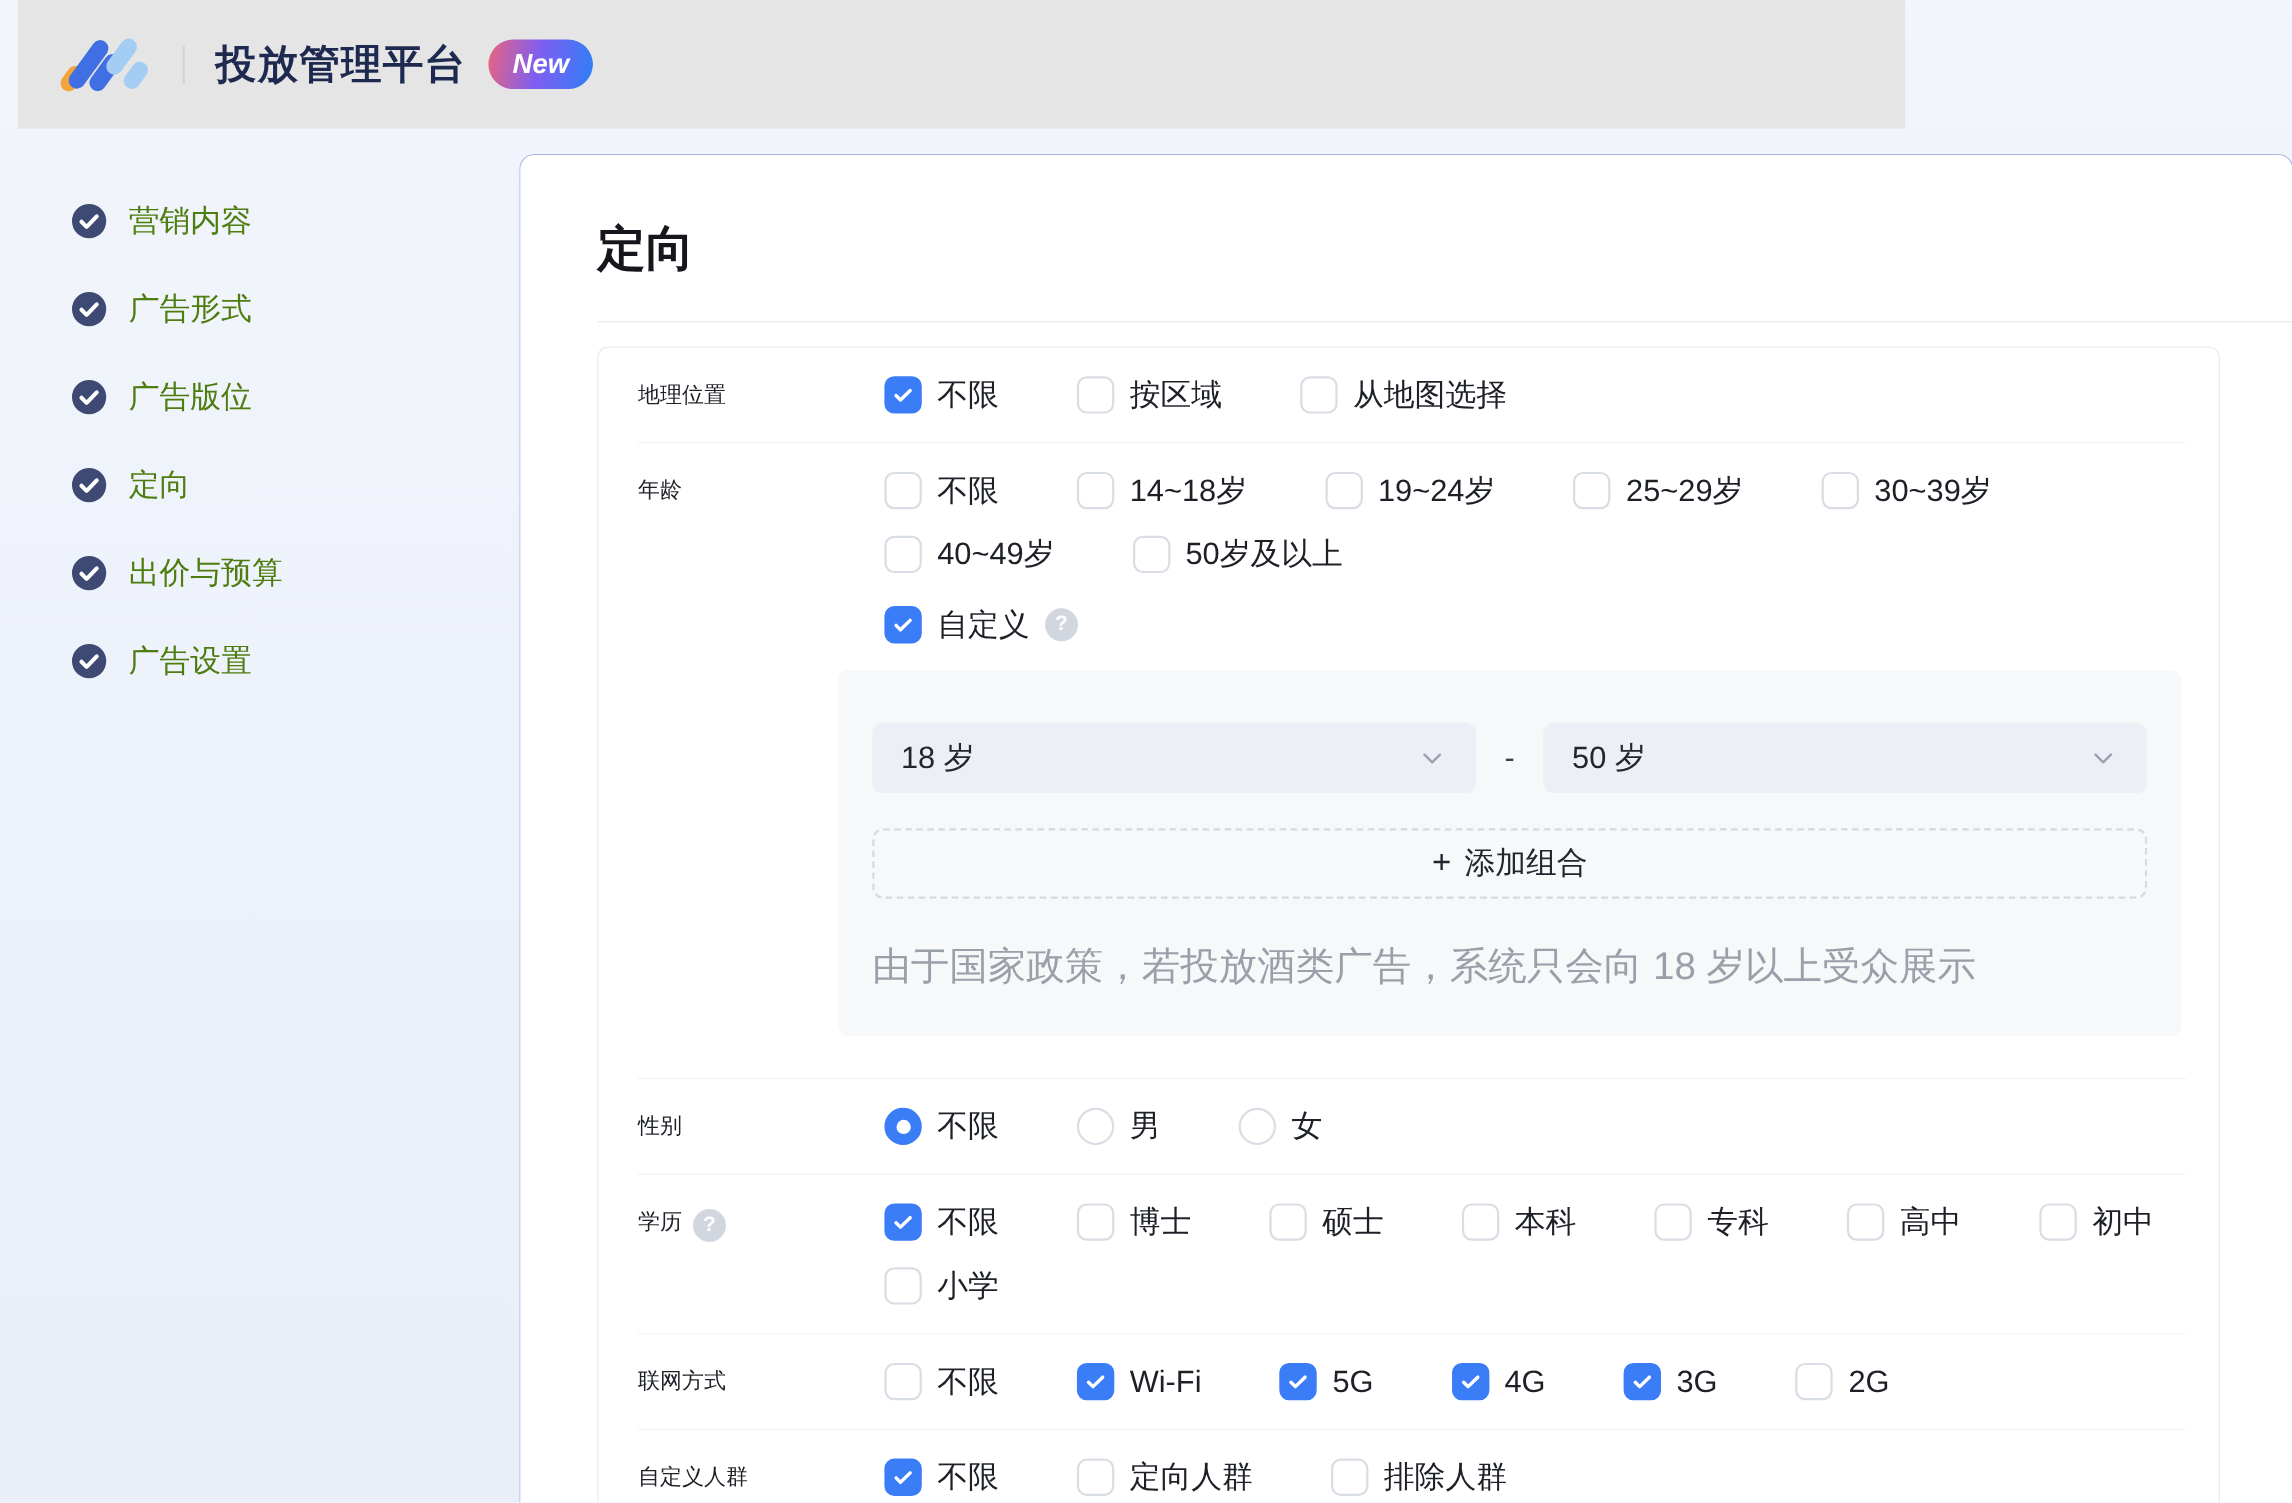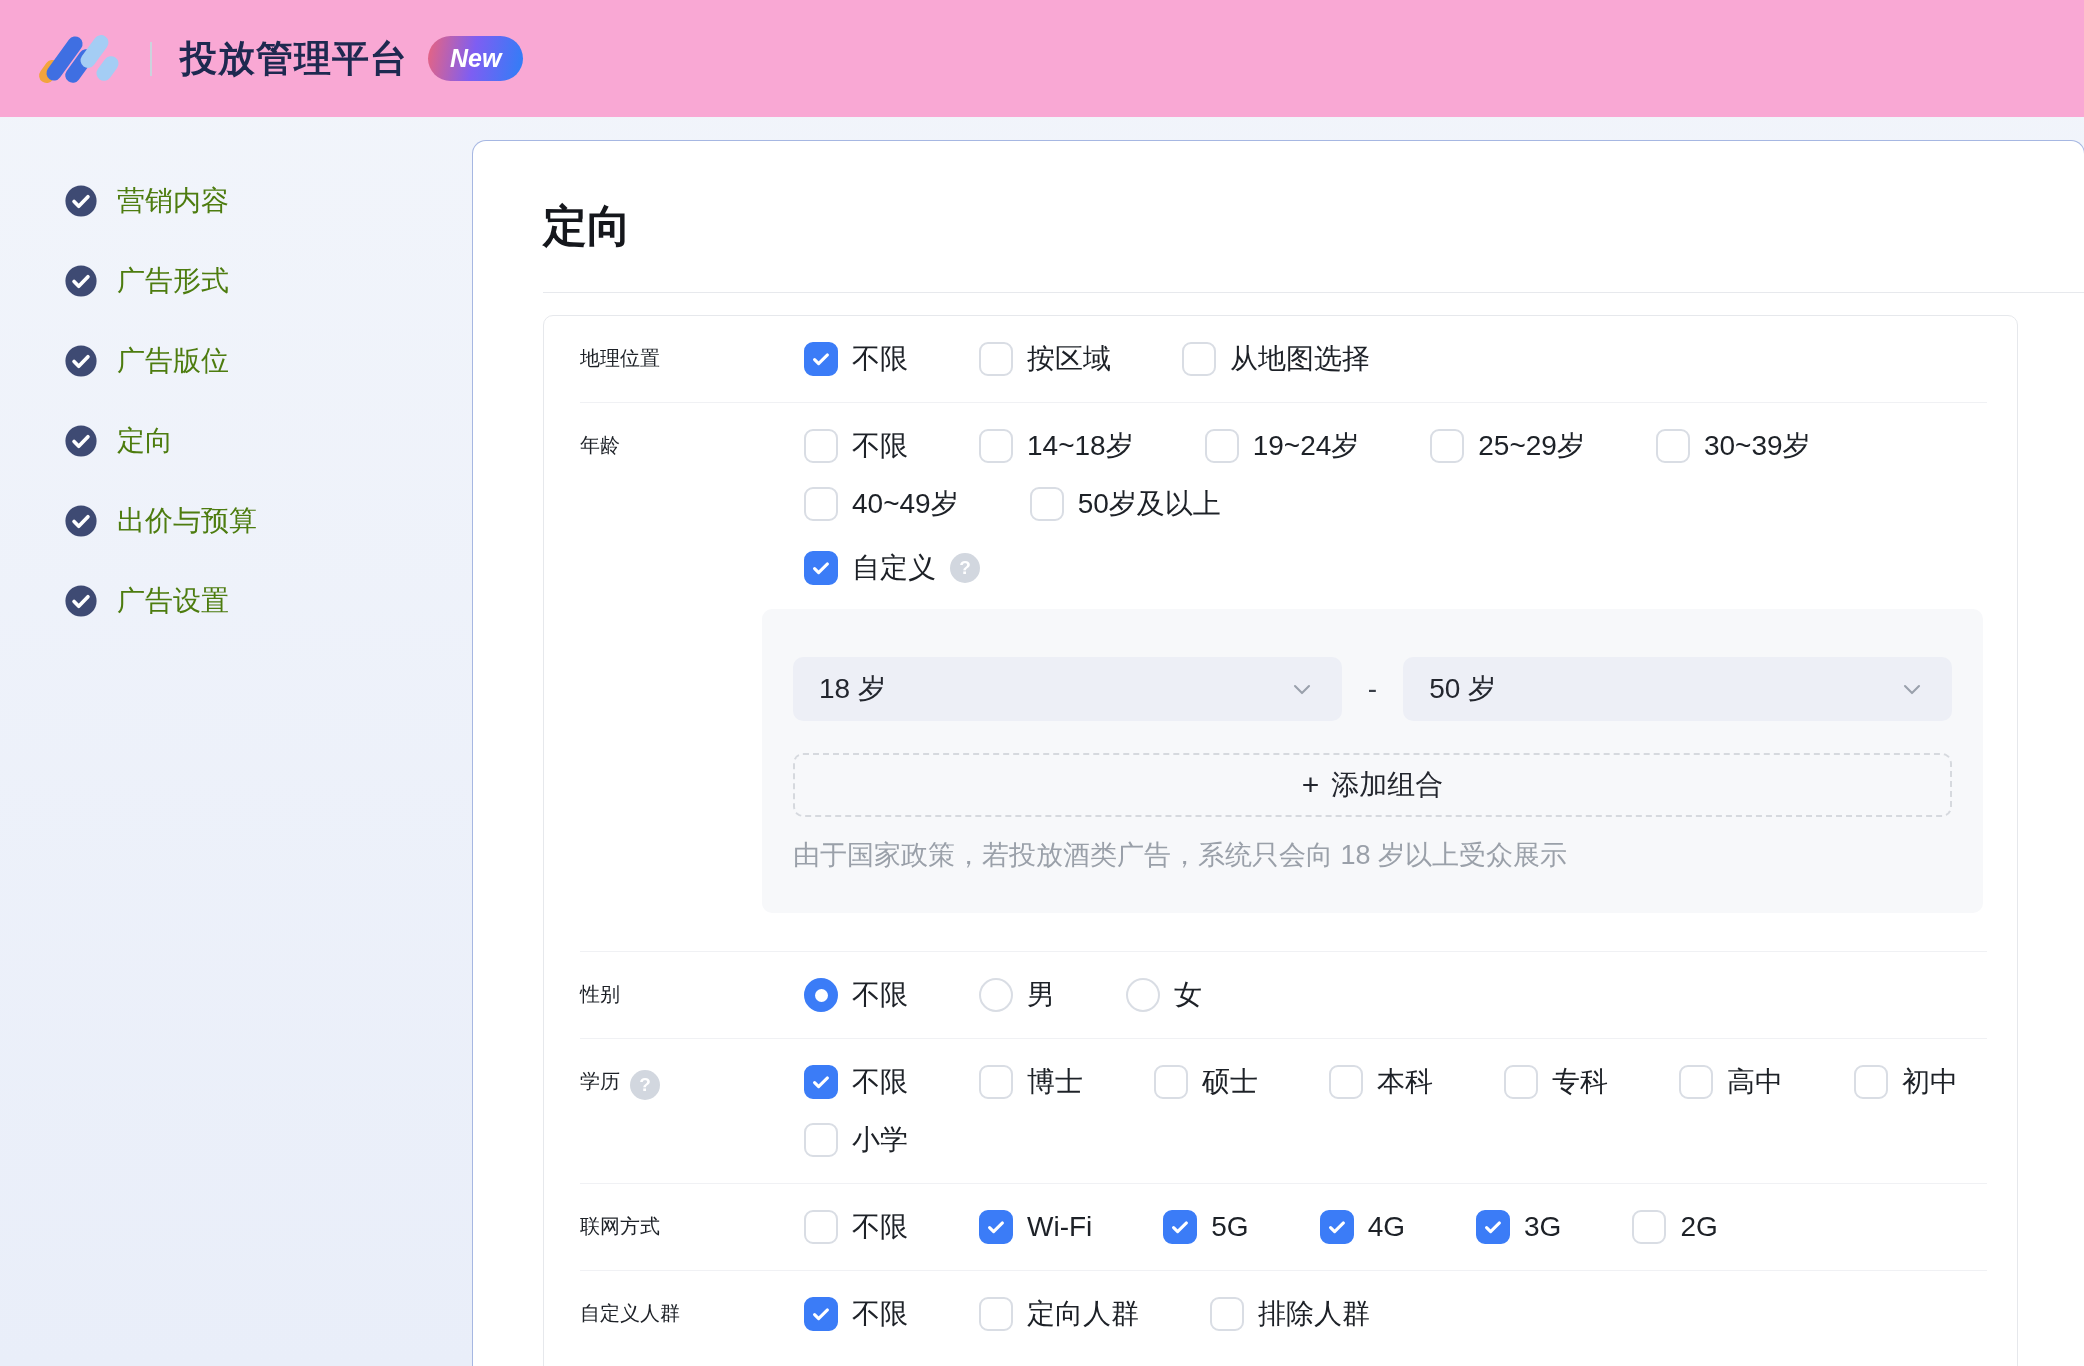--- a/index.html
+++ b/index.html
@@ -6,22 +6,22 @@
   html,body { width:2084px; height:1366px; overflow:hidden; }
   body {
     font-family:"Liberation Sans","DejaVu Sans",sans-serif;
     background:linear-gradient(180deg,#f2f5fb 0%,#e9eef9 100%);
     color:#1d2127;
   }
   .page { position:relative; width:2084px; height:1366px; }
 
   
   .header {
-    position:absolute; left:0; top:0; width:2084px; height:117px;
-    background:#f9a8d4; display:flex; align-items:center; padding-left:42px;
+    position:absolute; left:16px; top:0; width:1716px; height:117px;
+    background:#e5e5e5; display:flex; align-items:center; padding-left:42px;
   }
   .logo { position:relative; width:82px; height:54px; flex:none; }
   .logo i { position:absolute; width:15px; border-radius:9px; transform:rotate(36deg); }
   .logo .p1 { left:0;  top:27px; height:25px; background:#f2a43d; }
   .logo .p2 { left:15px; top:1px;  height:51px; background:#3f6fe2; }
   .logo .p3 { left:30px; top:15px; height:38px; background:#3f6fe2; }
   .logo .p4 { left:45px; top:1px;  height:37px; background:#a4cdf4; }
   .logo .p5 { left:58px; top:23px; height:27px; background:#a4cdf4; }
   .v-sep { width:2px; height:34px; background:#ccd3dd; margin:0 28px 0 26px; }
   .app-title { font-size:37px; font-weight:700; color:#1e2950; letter-spacing:1px; }
@@ -88,21 +88,21 @@
   }
   .dash { margin:0 26px; font-size:28px; color:#3a3f48; }
   .add-btn {
     margin-top:32px; width:100%; height:64px; background:transparent;
     border:2px dashed #d6d9de; border-radius:10px;
     display:flex; align-items:center; justify-content:center; gap:12px;
     font-size:28px; color:#23262e; cursor:pointer;
     font-family:"Liberation Sans","DejaVu Sans",sans-serif;
   }
   .plus { font-size:30px; color:#23262e; }
-  .age-note { margin-top:20px; font-size:27px; color:#9aa0a9; }
+  .age-note { margin-top:38px; font-size:35px; color:#9aa0a9; }
 </style>
 </head>
 <body>
 
 <div class="page">
 
   <div class="header">
     <div class="logo">
       <i class="p1"></i>
         <i class="p2"></i>

